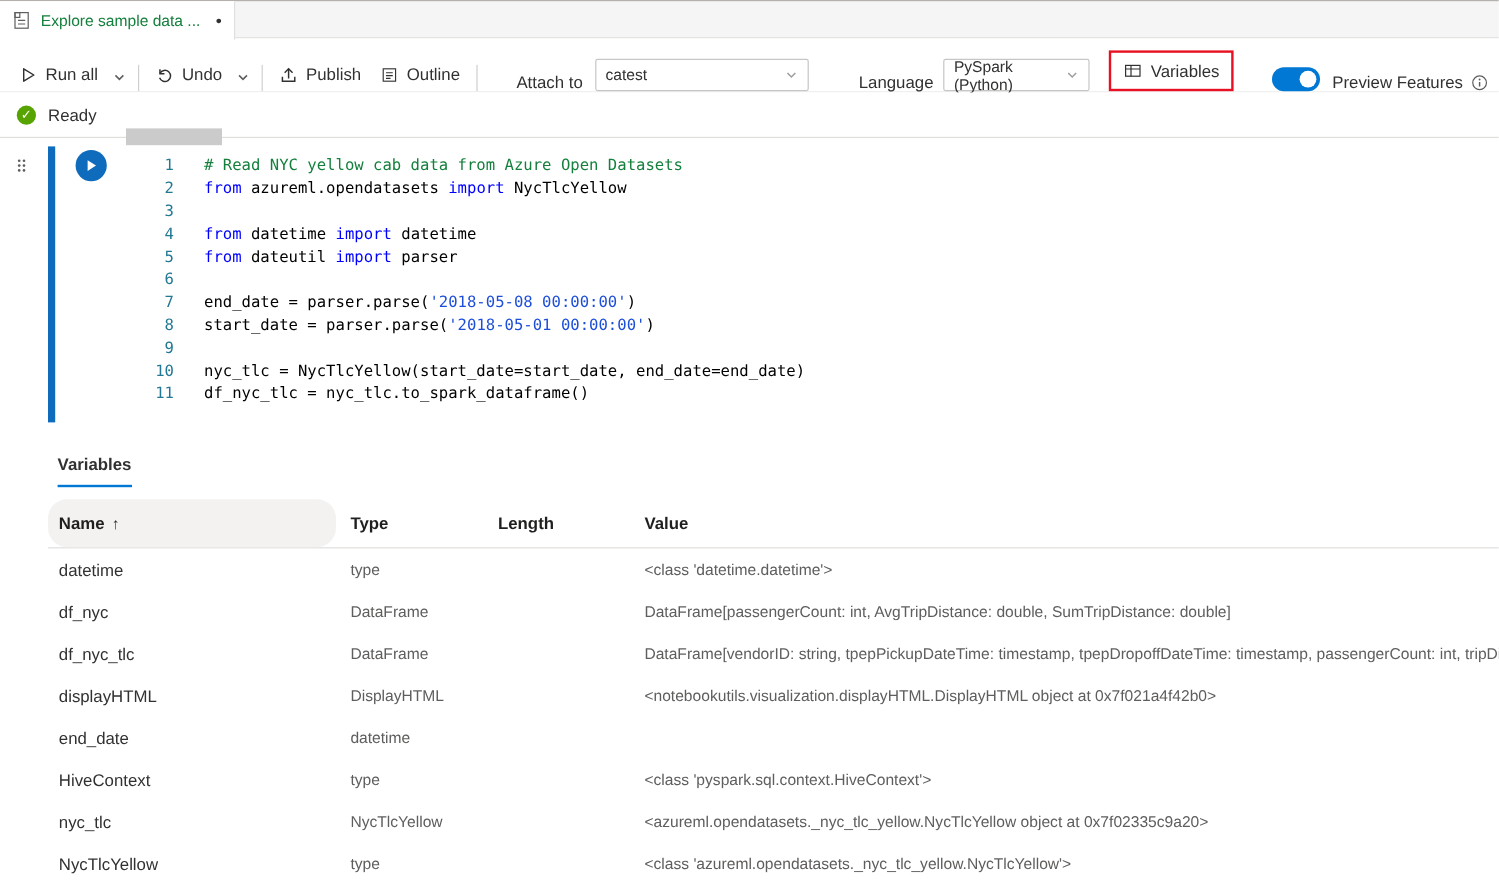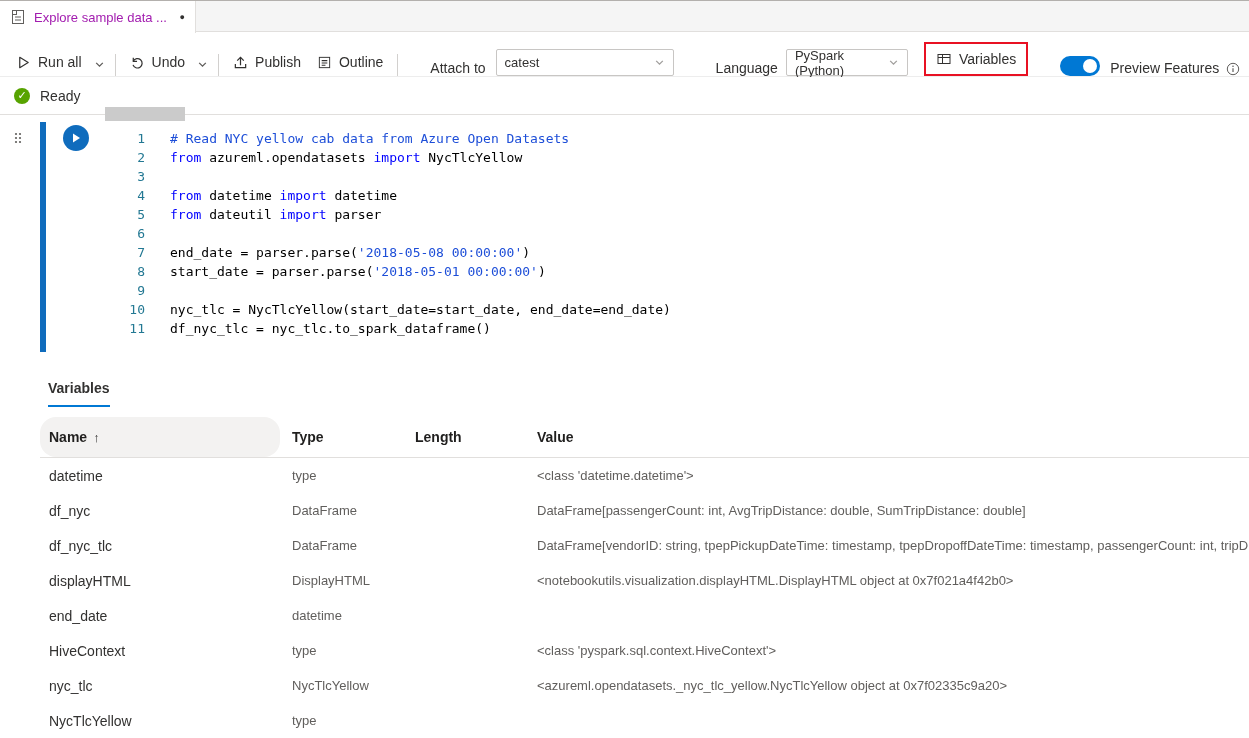--- a/index.html
+++ b/index.html
@@ -7,21 +7,21 @@
   body {
     font-family:"Liberation Sans", sans-serif;
     background:#ffffff; color:#323130; position:relative;
   }
 
   
   .tabbar { height:32px; background:#f5f5f5; border-top:1px solid #b3b0ad;
             border-bottom:1px solid #e1dfdd; display:flex; }
   .tab { width:196px; height:32px; background:#fff; border-right:1px solid #e1dfdd;
          display:flex; align-items:center; gap:8px; padding:0 10px; margin-bottom:-1px; }
-  .tab-label { font-size:13px; color:#a21caf; flex:1; white-space:nowrap; overflow:hidden; }
+  .tab-label { font-size:13px; color:#15803d; flex:1; white-space:nowrap; overflow:hidden; }
   .dirty-dot { font-size:9px; color:#323130; line-height:1; }
 
   
   .toolbar { height:45px; background:#fff; border-bottom:1px solid #ededed;
              display:flex; align-items:flex-end; padding:0 8px; }
   .tbtn { display:flex; align-items:center; gap:7px; font-size:14px; color:#323130;
           background:none; border:none; font-family:inherit; padding:6px 8px; cursor:pointer; white-space:nowrap; }
   .chev-btn { padding:6px 4px; }
   .tdivider { width:1px; height:22px; background:#d2d0ce; margin:0 6px; flex:none; }
   .tlabel { font-size:14px; color:#323130; white-space:nowrap; }
@@ -52,21 +52,21 @@
   .drag-handle { position:absolute; left:13px; top:9px; cursor:grab; display:flex; }
   .run-cell { position:absolute; left:63px; top:3px; width:26px; height:26px; border-radius:50%;
               background:#0f6cbd; border:none; cursor:pointer; display:flex;
               align-items:center; justify-content:center; }
   .code-lines { margin-left:46px; padding-top:7px;
                 font-family:"DejaVu Sans Mono", monospace; font-size:13px; line-height:19px; }
   .code-line { display:flex; }
   .line-num { width:124px; padding-right:25px; text-align:right; color:#237893; flex:none;
               user-select:none; }
   .line-code { white-space:pre; }
-  .tok-comment { color:#1d4ed8; }
+  .tok-comment { color:#15803d; }
   .tok-keyword { color:#0000ff; }
   .tok-string  { color:#1d4ed8; }
   .tok-plain   { color:#000000; }
 
   
   .vars-panel { margin-top:26px; }
   .vars-title { display:inline-block; margin-left:48px; font-size:14px; font-weight:700;
                 color:#323130; padding-bottom:9px; border-bottom:2px solid #0078d4; cursor:pointer; }
   .vtable { margin:10px 0 0 40px; width:1209px; }
   .vrow { display:grid; grid-template-columns:240px 123px 122px minmax(0,1fr); align-items:center; height:35px; }
@@ -322,16 +322,17 @@
         <div class="vrow">
           <div class="vcell cell-name">nyc_tlc</div>
           <div class="vcell cell-meta">NycTlcYellow</div>
           <div class="vcell cell-meta"></div>
           <div class="vcell cell-meta">&lt;azureml.opendatasets._nyc_tlc_yellow.NycTlcYellow object at 0x7f02335c9a20&gt;</div>
         </div>
         <div class="vrow">
           <div class="vcell cell-name">NycTlcYellow</div>
           <div class="vcell cell-meta">type</div>
           <div class="vcell cell-meta"></div>
+          <div class="vcell cell-meta">&lt;class 'azureml.opendatasets._nyc_tlc_yellow.NycTlcYellow'&gt;</div>
         </div>
       </div>
   </div>
 </div>
 
 </body></html>

